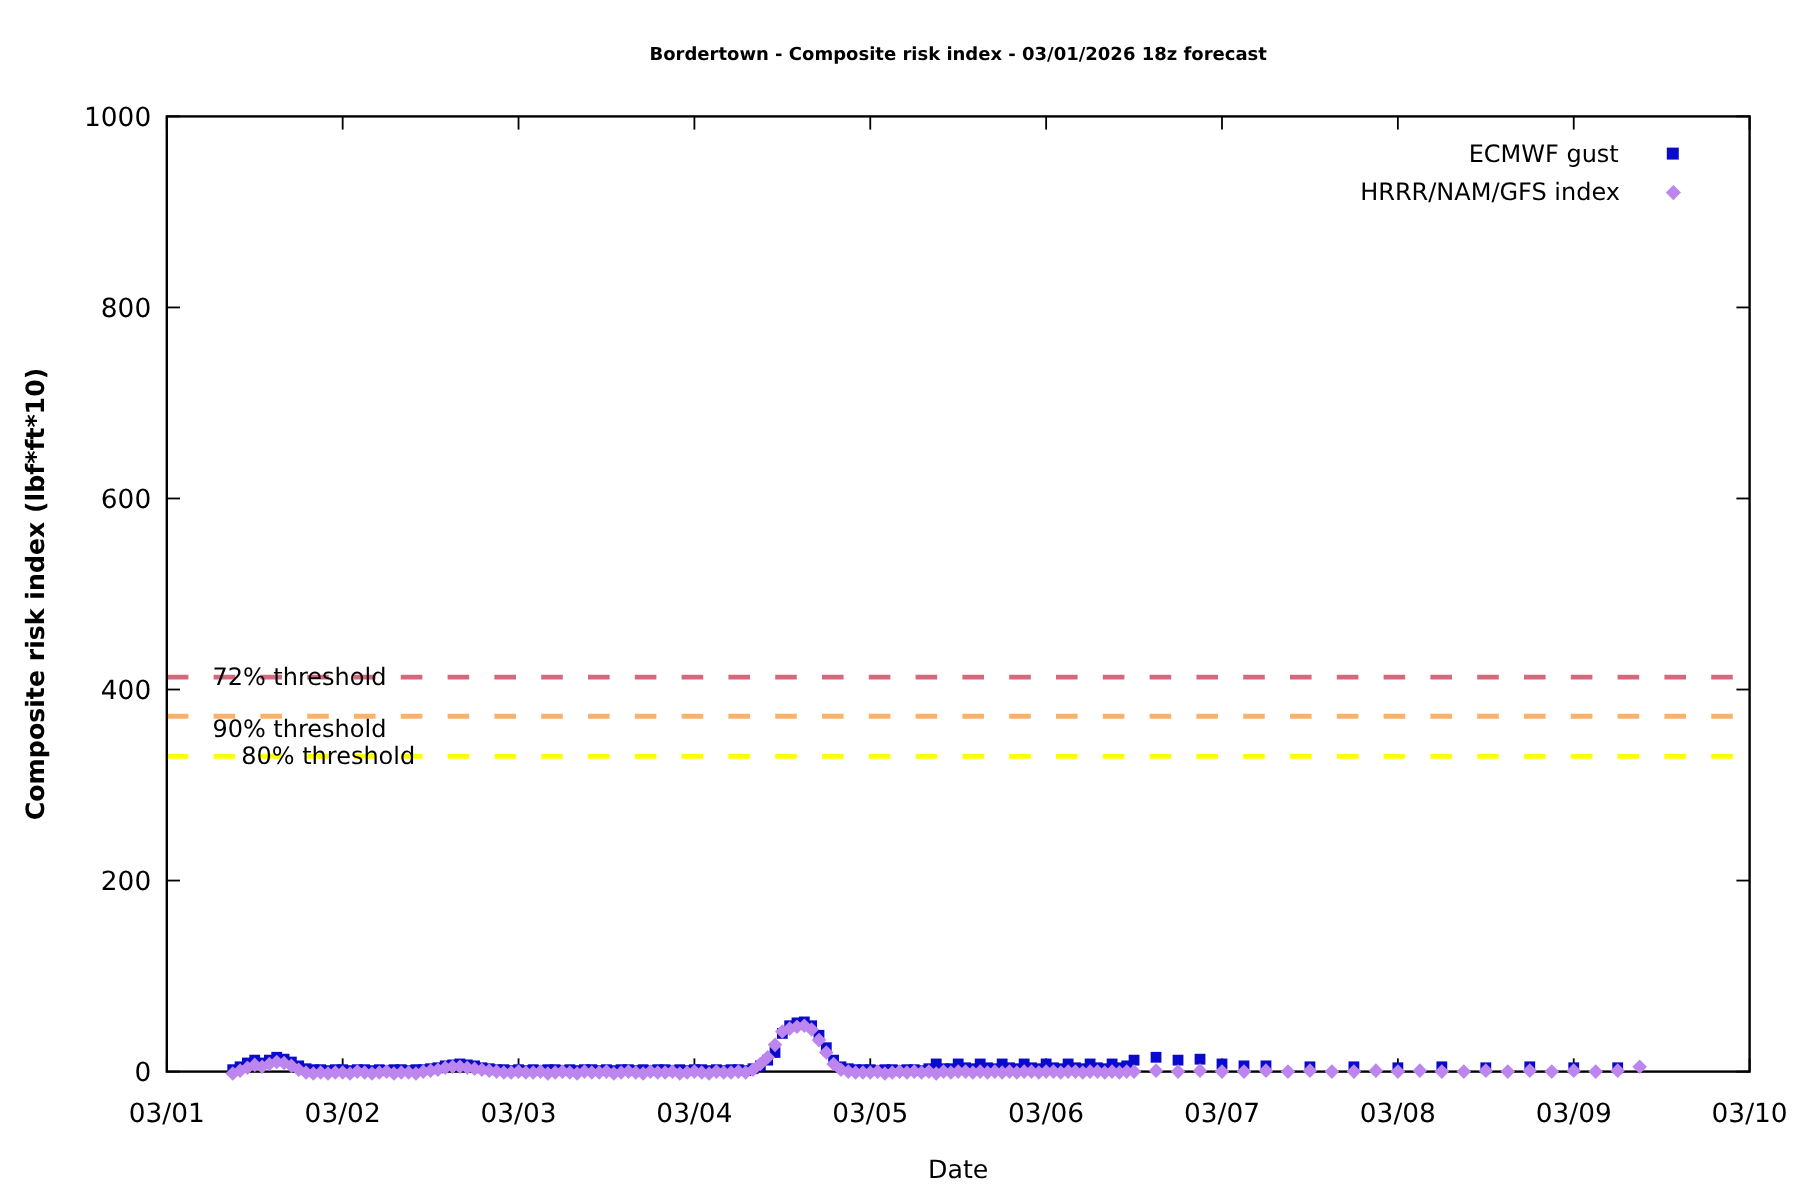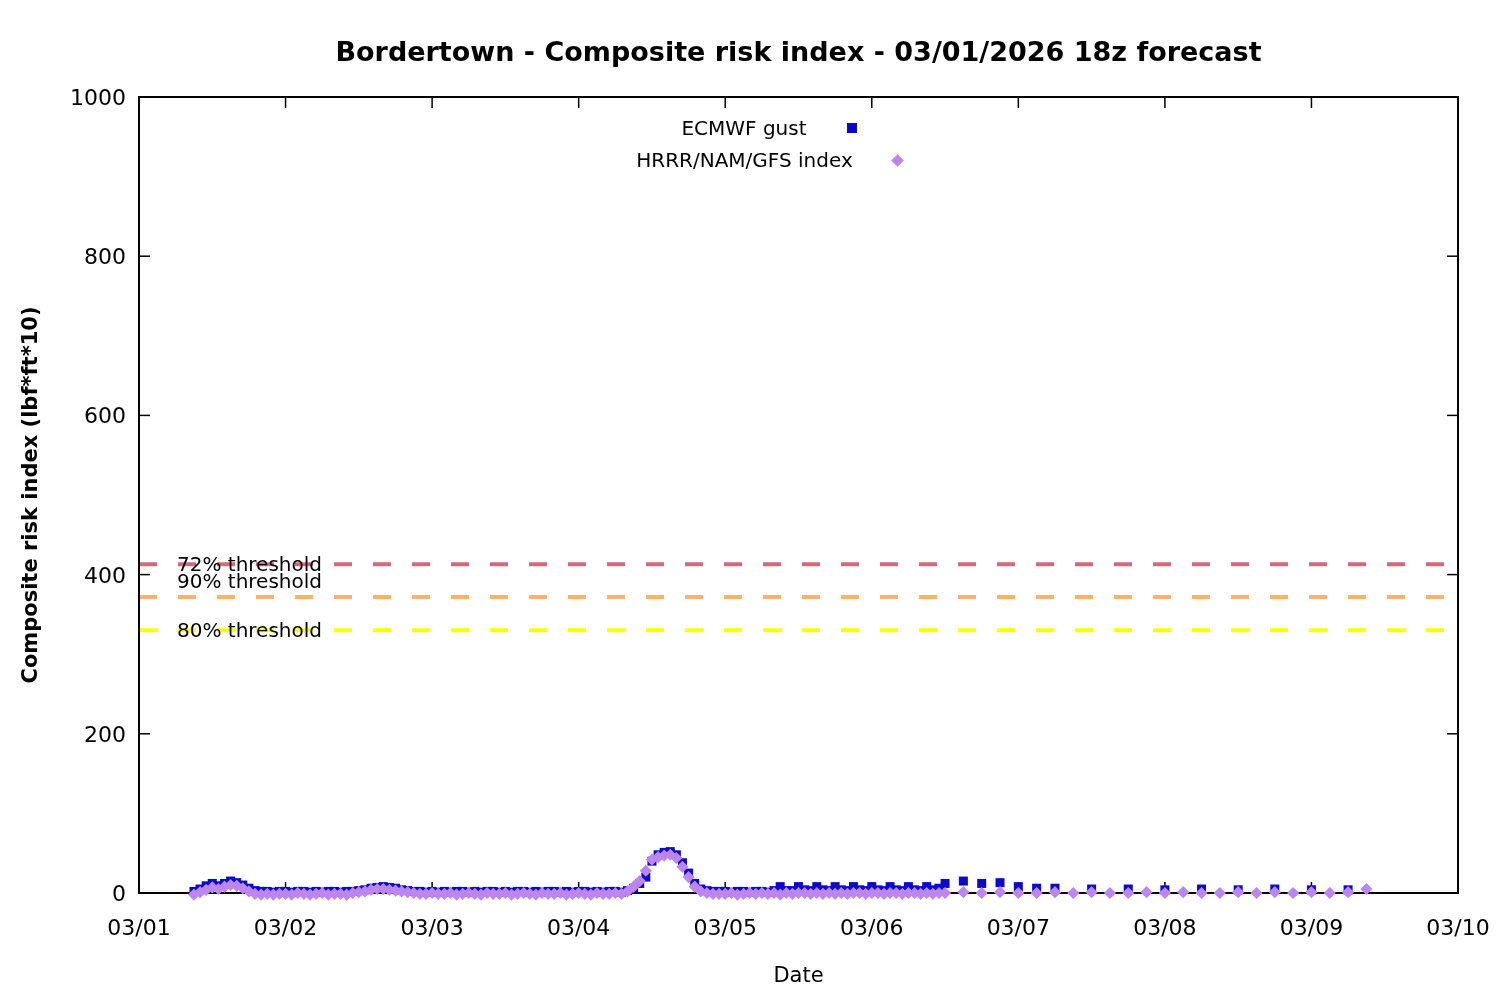--- a/index.html
+++ b/index.html
@@ -6,37 +6,37 @@
   .chart-canvas{
     position:relative;
     width:1500px;height:1000px;
     background:#ffffff;
     font-family:"DejaVu Sans", sans-serif;
     color:#000;
     overflow:hidden;
   }
   .chart-title{
     position:absolute;left:139px;width:1319px;top:36px;
-    text-align:center;font-size:27px;font-weight:bold;white-space:nowrap;
+    text-align:center;font-size:15px;font-weight:bold;white-space:nowrap;
   }
   .y-axis-title{
     position:absolute;left:-270px;top:482px;width:600px;height:26px;
     transform:rotate(-90deg);
     text-align:center;line-height:26px;
     font-size:21px;font-weight:bold;white-space:nowrap;
   }
   .x-axis-title{
     position:absolute;left:139px;width:1319px;top:963px;
     text-align:center;font-size:21px;font-weight:normal;
   }
   .legend{
     position:absolute;top:112px;left:139px;width:1260px;
   }
   .legend-row{
-    display:flex;justify-content:center;align-items:center;height:32px;
+    display:flex;justify-content:flex-end;align-items:center;height:32px;
   }
   .legend-label{font-size:20px;margin-right:40px;white-space:nowrap;}
   .legend-marker{width:10px;height:10px;flex:0 0 auto;}
   .legend-marker.square{width:10px;height:10px;}
   .legend-marker.diamond{width:9px;height:9px;transform:rotate(45deg);}
   .threshold-label{
     position:absolute;left:177px;transform:translateY(-50%);
     font-size:20px;white-space:nowrap;
   }
   #plot-svg{position:absolute;left:0;top:0;}
@@ -408,16 +408,16 @@
       <span class="legend-label">ECMWF gust</span>
       <span class="legend-marker square" id="lm-0" style="background: rgb(10, 10, 205);"></span>
     </div>
     <div class="legend-row">
       <span class="legend-label">HRRR/NAM/GFS index</span>
       <span class="legend-marker diamond" id="lm-1" style="background: rgb(189, 134, 238);"></span>
     </div>
   </div>
 
   <div class="threshold-label" id="thl-0" style="top: 564.252px;">72% threshold</div>
-  <div class="threshold-label" id="thl-1" style="top: 581px;">90% threshold</div>
-  <div class="threshold-label" id="thl-2" style="top: 630.32px;">80% threshold</div>
+  <div class="threshold-label" id="thl-1" style="top: 607px;">90% threshold</div>
+  <div class="threshold-label" id="thl-2" style="top: 630.32px; margin-left: 24px;">80% threshold</div>
 
 </div>
 
 </body></html>

